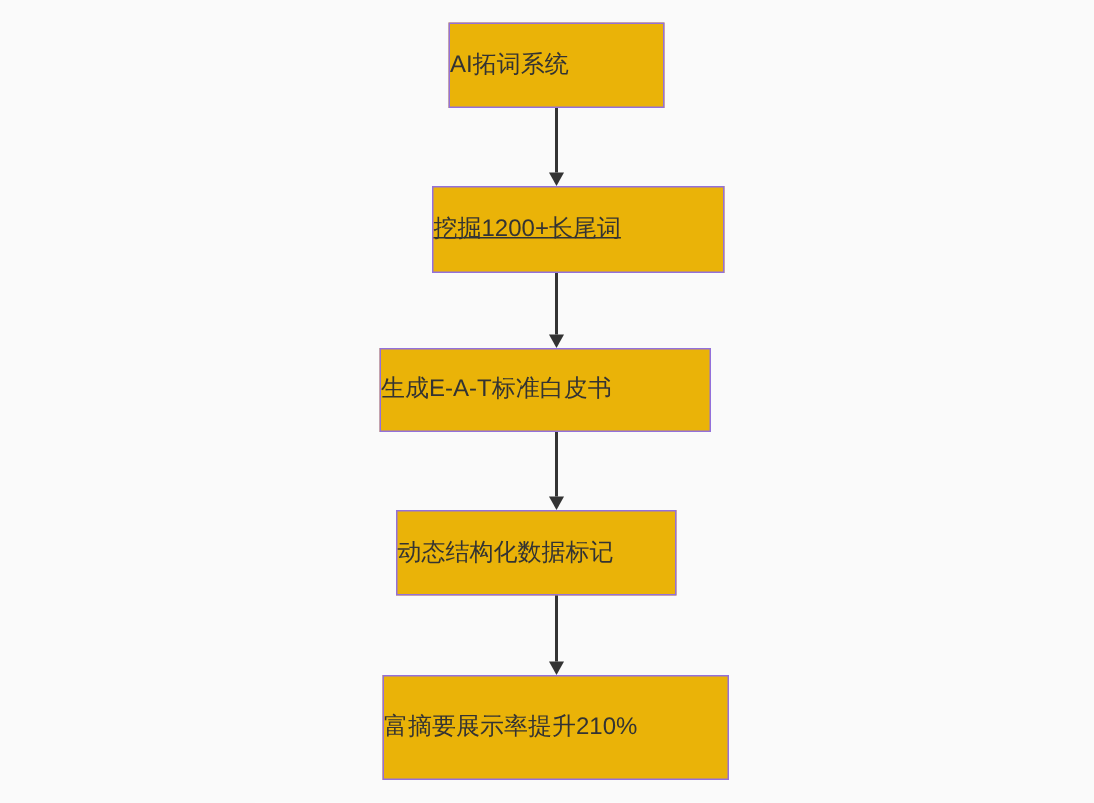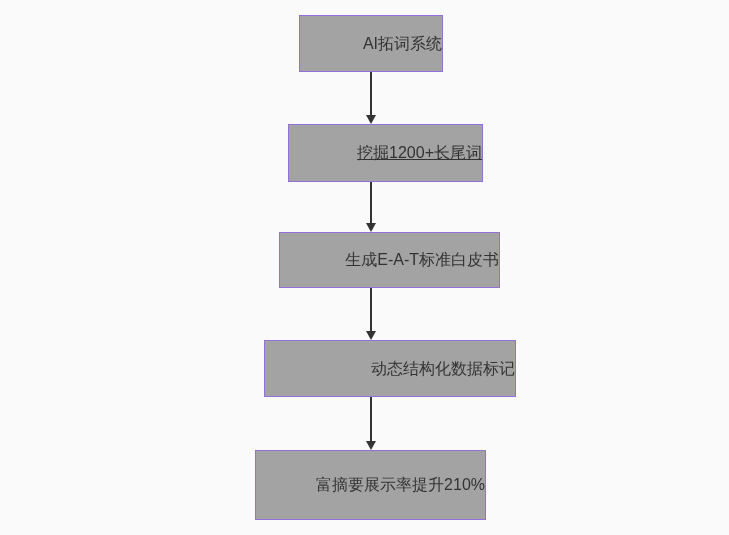--- a/index.html
+++ b/index.html
@@ -12,28 +12,28 @@
   .canvas {
     position: relative;
     width: 729px;
     height: 535px;
     background: #fafafa;
     overflow: hidden;
   }
   .node {
     position: absolute;
     box-sizing: border-box;
-    background: #a3a3a3;
+    background: #eab308;
     border: 1.5px solid #9370DB;
     color: #333333;
     font-size: 16px;
     line-height: 1;
     display: flex;
     align-items: center;
-    justify-content: flex-end;
+    justify-content: flex-start;
     text-align: center;
     white-space: nowrap;
   }
   .edge {
     position: absolute;
     width: 14px;
     display: flex;
     flex-direction: column;
     align-items: center;
   }
@@ -46,22 +46,22 @@
     width: 0;
     height: 0;
     border-left: 5px solid transparent;
     border-right: 5px solid transparent;
     border-top: 9px solid #333333;
   }
 
   
   #node-0 { left: 299px; top: 15px;  width: 144px; height: 57px; }
   #node-1 { left: 288px; top: 124px; width: 195px; height: 58px; text-decoration: underline; }
-  #node-2 { left: 279px; top: 232px; width: 221px; height: 56px; padding-left: 41px; }
-  #node-3 { left: 264px; top: 340px; width: 252px; height: 57px; }
+  #node-2 { left: 253px; top: 232px; width: 221px; height: 56px; }
+  #node-3 { left: 264px; top: 340px; width: 187px; height: 57px; }
   #node-4 { left: 255px; top: 450px; width: 231px; height: 70px; }
 
   
   #edge-0 { left: 364px; top: 72px;  height: 52px; }
   #edge-1 { left: 364px; top: 182px; height: 50px; }
   #edge-2 { left: 364px; top: 288px; height: 52px; }
   #edge-3 { left: 364px; top: 397px; height: 53px; }
 </style>
 </head>
 <body>

